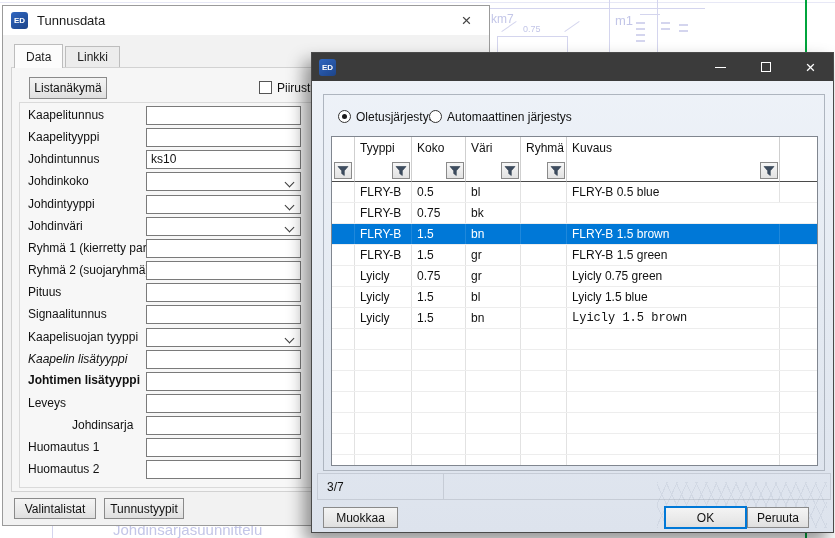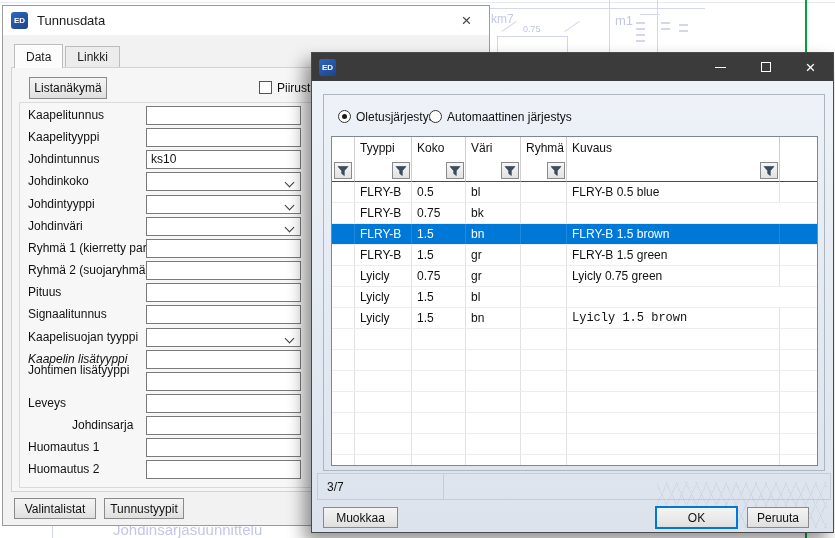--- a/index.html
+++ b/index.html
@@ -168,21 +168,21 @@
       <div class="frow-label" style="top: 279.2px;">Pituus</div>
       <div class="input frow-input" style="top: 277.2px;"></div>
       <div class="frow-label" style="top: 301.35px;">Signaalitunnus</div>
       <div class="input frow-input" style="top: 299.35px;"></div>
       <div class="frow-label" style="top: 323.5px;">Kaapelisuojan tyyppi</div>
       <div class="input frow-input" style="top: 321.5px;">
         <span class="chev"></span>
       </div>
       <div class="frow-label" style="top: 345.65px; font-style: italic;">Kaapelin lisätyyppi</div>
       <div class="input frow-input" style="top: 343.65px;"></div>
-      <div class="frow-label" style="top: 357px;">Johtimen lisätyyppi</div>
+      <div class="frow-label" style="top: 367px; font-weight: bold;">Johtimen lisätyyppi</div>
       <div class="input frow-input" style="top: 365.8px;"></div>
       <div class="frow-label" style="top: 389.95px;">Leveys</div>
       <div class="input frow-input" style="top: 387.95px;"></div>
       <div class="frow-label" style="top: 412.1px; margin-left: 44px;">Johdinsarja</div>
       <div class="input frow-input" style="top: 410.1px;"></div>
       <div class="frow-label" style="top: 434.25px;">Huomautus 1</div>
       <div class="input frow-input" style="top: 432.25px;"></div>
       <div class="frow-label" style="top: 456.4px;">Huomautus 2</div>
       <div class="input frow-input" style="top: 454.4px;"></div>
     </div>
@@ -311,20 +311,21 @@
         <div class="tcell" style="width: 46px; flex: 0 0 46px;"></div>
         <div class="tcell" style="width: 213px; flex: 0 0 213px;">Lyicly 0.75 green</div>
         <div class="tcell" style="flex: 1 1 0%; border-right: none;"></div>
       </div>
       <div class="trow data">
         <div class="tcell" style="width: 23px; flex: 0 0 23px;"></div>
         <div class="tcell" style="width: 57px; flex: 0 0 57px;">Lyicly</div>
         <div class="tcell" style="width: 54px; flex: 0 0 54px;">1.5</div>
         <div class="tcell" style="width: 55px; flex: 0 0 55px;">bl</div>
         <div class="tcell" style="width: 46px; flex: 0 0 46px;"></div>
+        <div class="tcell" style="width: 213px; flex: 0 0 213px;">Lyicly 1.5 blue</div>
         <div class="tcell" style="flex: 1 1 0%; border-right: none;"></div>
       </div>
       <div class="trow data">
         <div class="tcell" style="width: 23px; flex: 0 0 23px;"></div>
         <div class="tcell" style="width: 57px; flex: 0 0 57px;">Lyicly</div>
         <div class="tcell" style="width: 54px; flex: 0 0 54px;">1.5</div>
         <div class="tcell" style="width: 55px; flex: 0 0 55px;">bn</div>
         <div class="tcell" style="width: 46px; flex: 0 0 46px;"></div>
         <div class="tcell" style="width: 213px; flex: 0 0 213px; font-family: Liberation Mono, monospace;">Lyicly 1.5 brown</div>
         <div class="tcell" style="flex: 1 1 0%; border-right: none;"></div>
@@ -395,15 +396,15 @@
     </div>
 
   <div class="statusbar">
     <div class="statuscell1">3/7</div>
     <div class="statuscell2"></div>
   </div>
 
   <div class="watermark"></div>
 
   <button class="btn" style="position:absolute;left:11px;top:454px;width:75px;height:21px">Muokkaa</button>
-  <button class="btn okbtn" style="position:absolute;left:343px;top:453px;width:83px;height:23px">OK</button>
+  <button class="btn okbtn" style="position:absolute;left:352px;top:453px;width:83px;height:23px">OK</button>
   <button class="btn" style="position:absolute;left:435px;top:454px;width:62px;height:21px">Peruuta</button>
 </div>
 
 </body></html>

